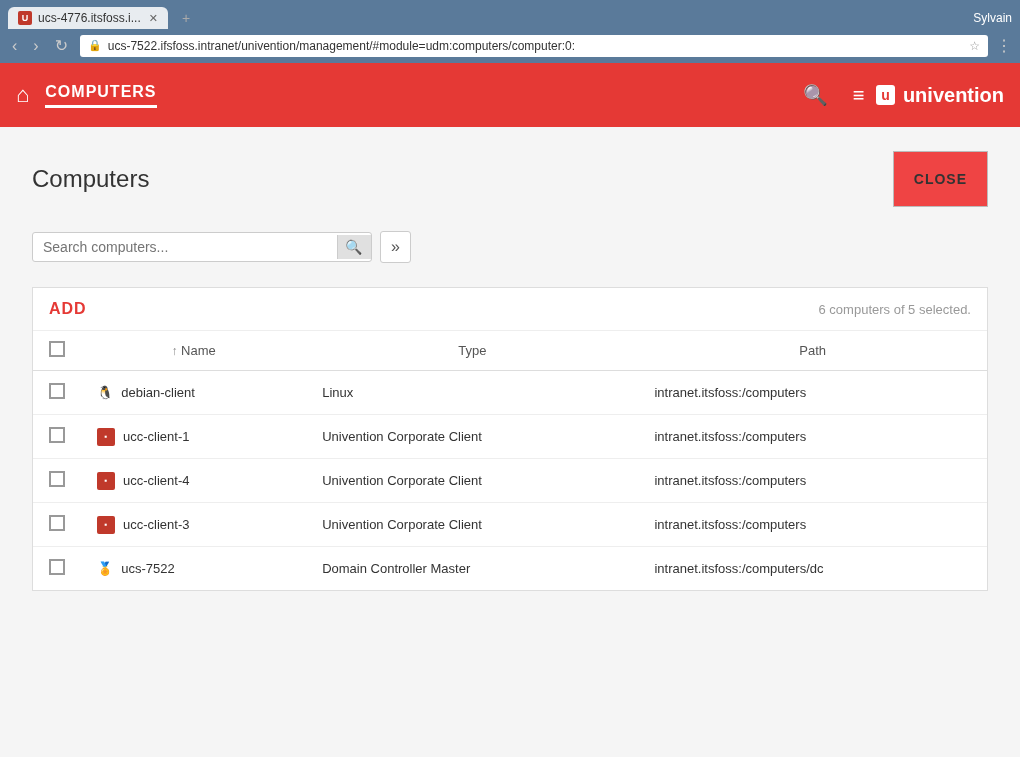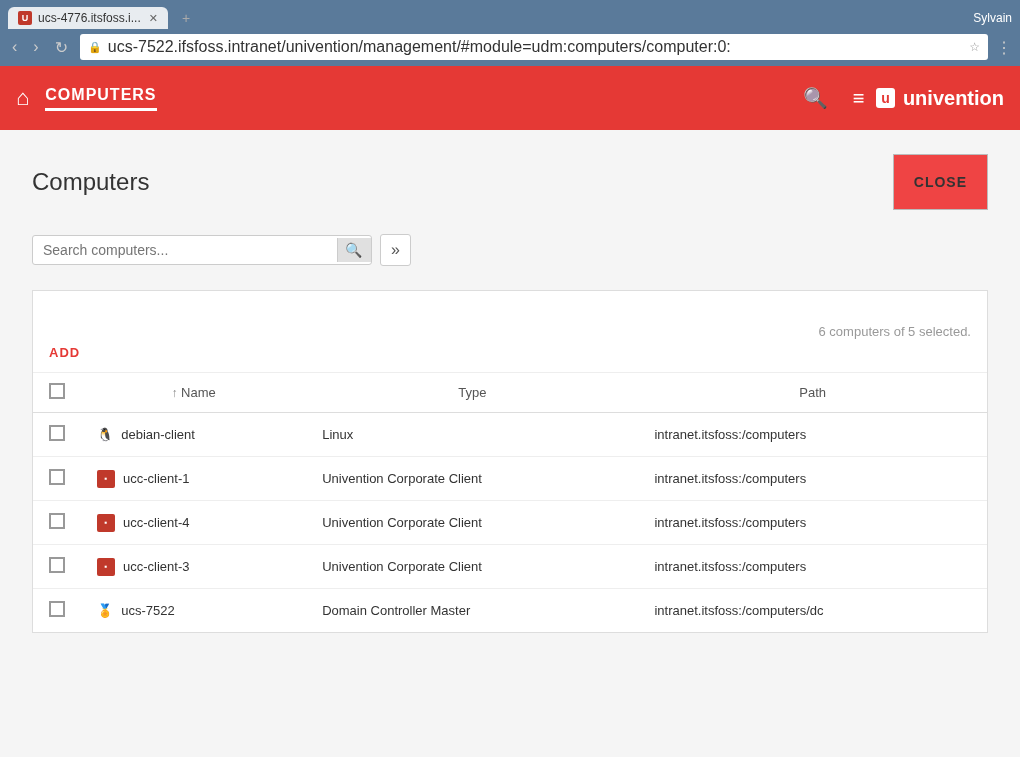--- a/index.html
+++ b/index.html
@@ -64,21 +64,21 @@
       flex: 1;
       background: white;
       border-radius: 3px;
       padding: 4px 8px;
       font-size: 12px;
       display: flex;
       align-items: center;
       gap: 6px;
     }
     .address-bar .lock-icon { color: #4a8; font-size: 11px; }
-    .address-text { color: #333; font-size: 16px; flex: 1; }
+    .address-text { color: #333; font-size: 12px; flex: 1; }
     .address-bar .star-icon { color: #999; margin-left: auto; }
     .menu-dots { color: #ccc; font-size: 16px; cursor: pointer; }
     .user-label {
       color: white;
       font-size: 12px;
       margin-left: auto;
     }
 
     
     .app-header {
@@ -210,25 +210,24 @@
     .table-toolbar {
       padding: 12px 16px;
       display: flex;
       align-items: center;
       border-bottom: 1px solid #eee;
     }
     .add-btn {
       background: transparent;
       border: none;
       color: #e53935;
-      font-size: 13px;
+      font-size: 16px;
       font-weight: bold;
       cursor: pointer;
       letter-spacing: 1px;
-      margin-top: 42px;
     }
     .selection-status {
       margin-left: auto;
       color: #999;
       font-size: 13px;
     }
     table {
       width: 100%;
       border-collapse: collapse;
     }

